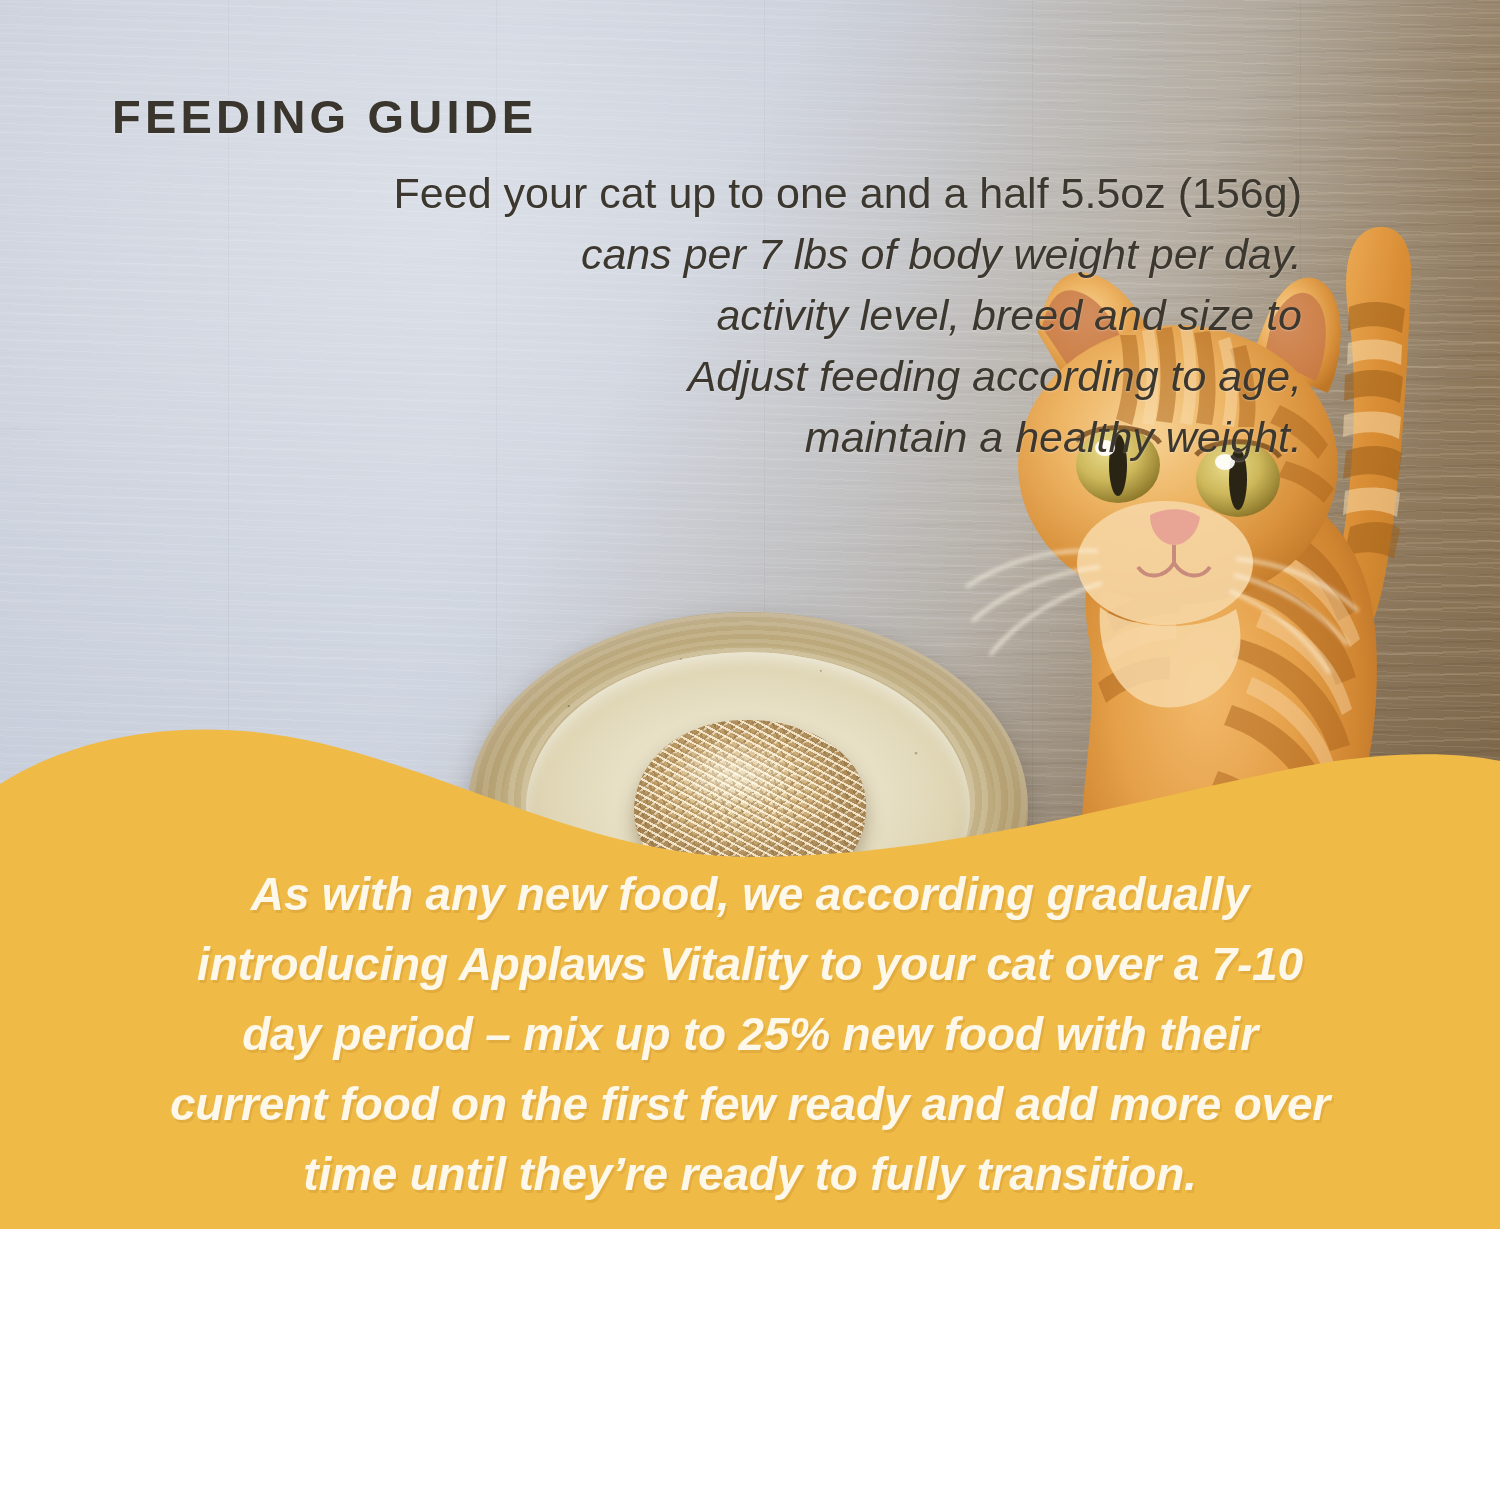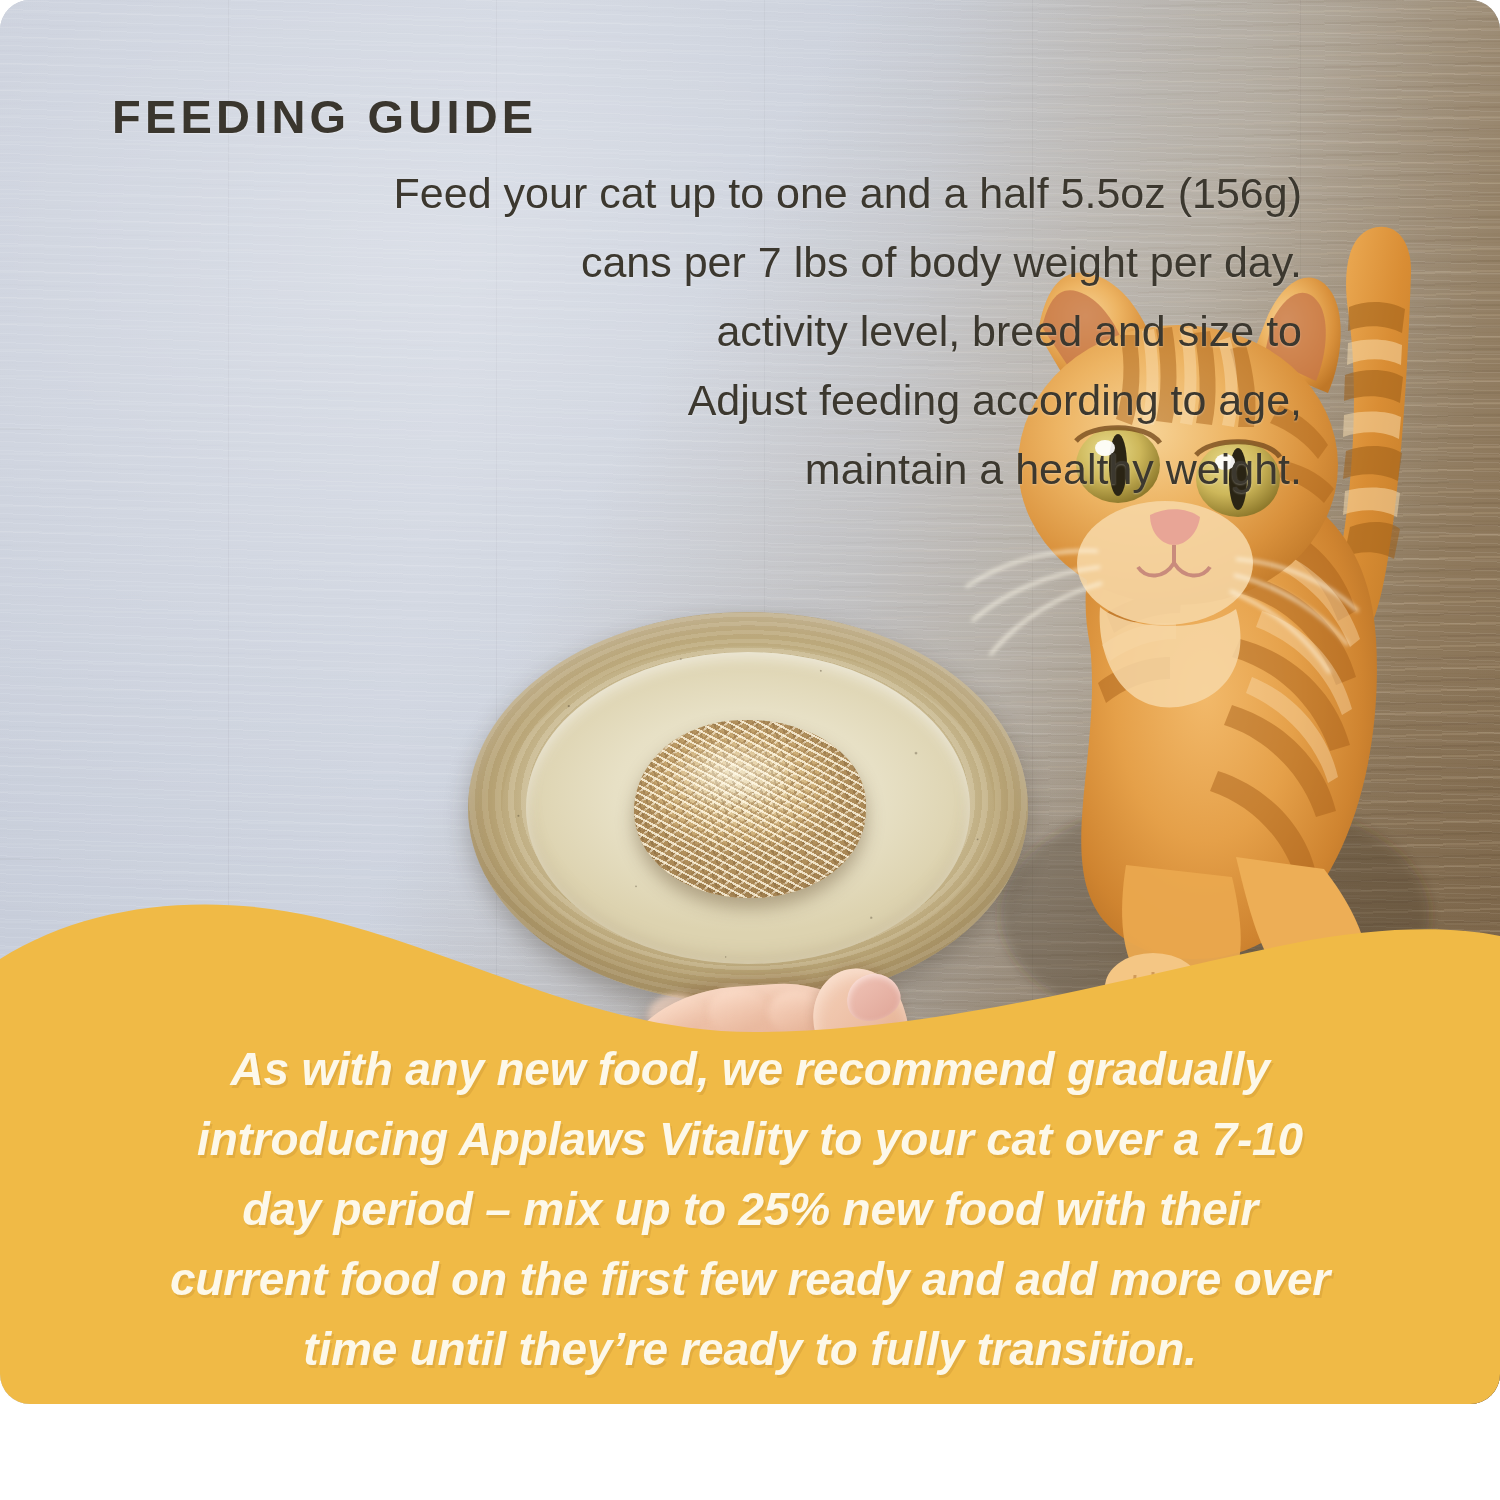--- a/index.html
+++ b/index.html
@@ -6,24 +6,23 @@
   html, body { width:1500px; height:1500px; overflow:hidden; }
   body {
     font-family: "Liberation Sans", sans-serif;
     background:#ffffff;
     position:relative;
   }
 
   #stage {
     position:relative;
     width:1500px;
-    height:1404px;
+    height:1229px;
     overflow:hidden;
     background:#c9cfda;
-    border-radius:30px;
   }
 
   
   .floor {
     position:absolute; inset:0;
     background:
       linear-gradient(118deg,
         rgba(206,213,226,0.00) 0%,
         rgba(203,210,224,0.00) 38%,
         rgba(168,155,136,0.55) 60%,
@@ -95,21 +94,21 @@
   .body-copy {
     margin-top:22px;
     font-size:43px;
     line-height:57px;
     color:#3c382f;
     font-weight:400;
     max-width:1190px;
     text-shadow:0 1px 2px rgba(255,255,255,0.30);
   }
   .body-copy p { margin:0;text-align:right; }
-  .body-copy p + p { margin-top:12px; }
+  .body-copy p + p { margin-top:4px;font-style:italic; }
 
   
   .plate-wrap { position:absolute; left:468px; top:612px; width:570px; height:400px; z-index:4; }
   .plate-shadow {
     position:absolute; left:22px; top:34px; width:530px; height:360px;
     border-radius:50%;
     background:radial-gradient(closest-side, rgba(45,35,25,0.40), rgba(45,35,25,0.0) 78%);
     filter:blur(14px);
   }
   .plate {
@@ -414,21 +413,21 @@
       <p>Adjust feeding according to age,</p>
       <p>maintain a healthy weight.</p>
     </div>
   </div>
 
   <div class="banner">
     <svg class="wave" viewBox="0 0 1500 520" preserveAspectRatio="none" xmlns="http://www.w3.org/2000/svg">
       <path d="M0 75 C 90 18 210 8 320 34 C 470 70 600 150 760 148 C 950 146 1130 92 1290 60 C 1380 42 1450 42 1500 52 L1500 520 L0 520 Z" fill="#F0BA46"></path>
     </svg>
     <div class="banner-text">
-      <p>As with any new food, we recommend gradually</p>
+      <p>As with any new food, we according gradually</p>
       <p>introducing Applaws Vitality to your cat over a 7-10</p>
       <p>day period – mix up to 25% new food with their</p>
       <p>current food on the first few ready and add more over</p>
       <p>time until they’re ready to fully transition.</p>
     </div>
   </div>
 
 </div>
 
 </body></html>

